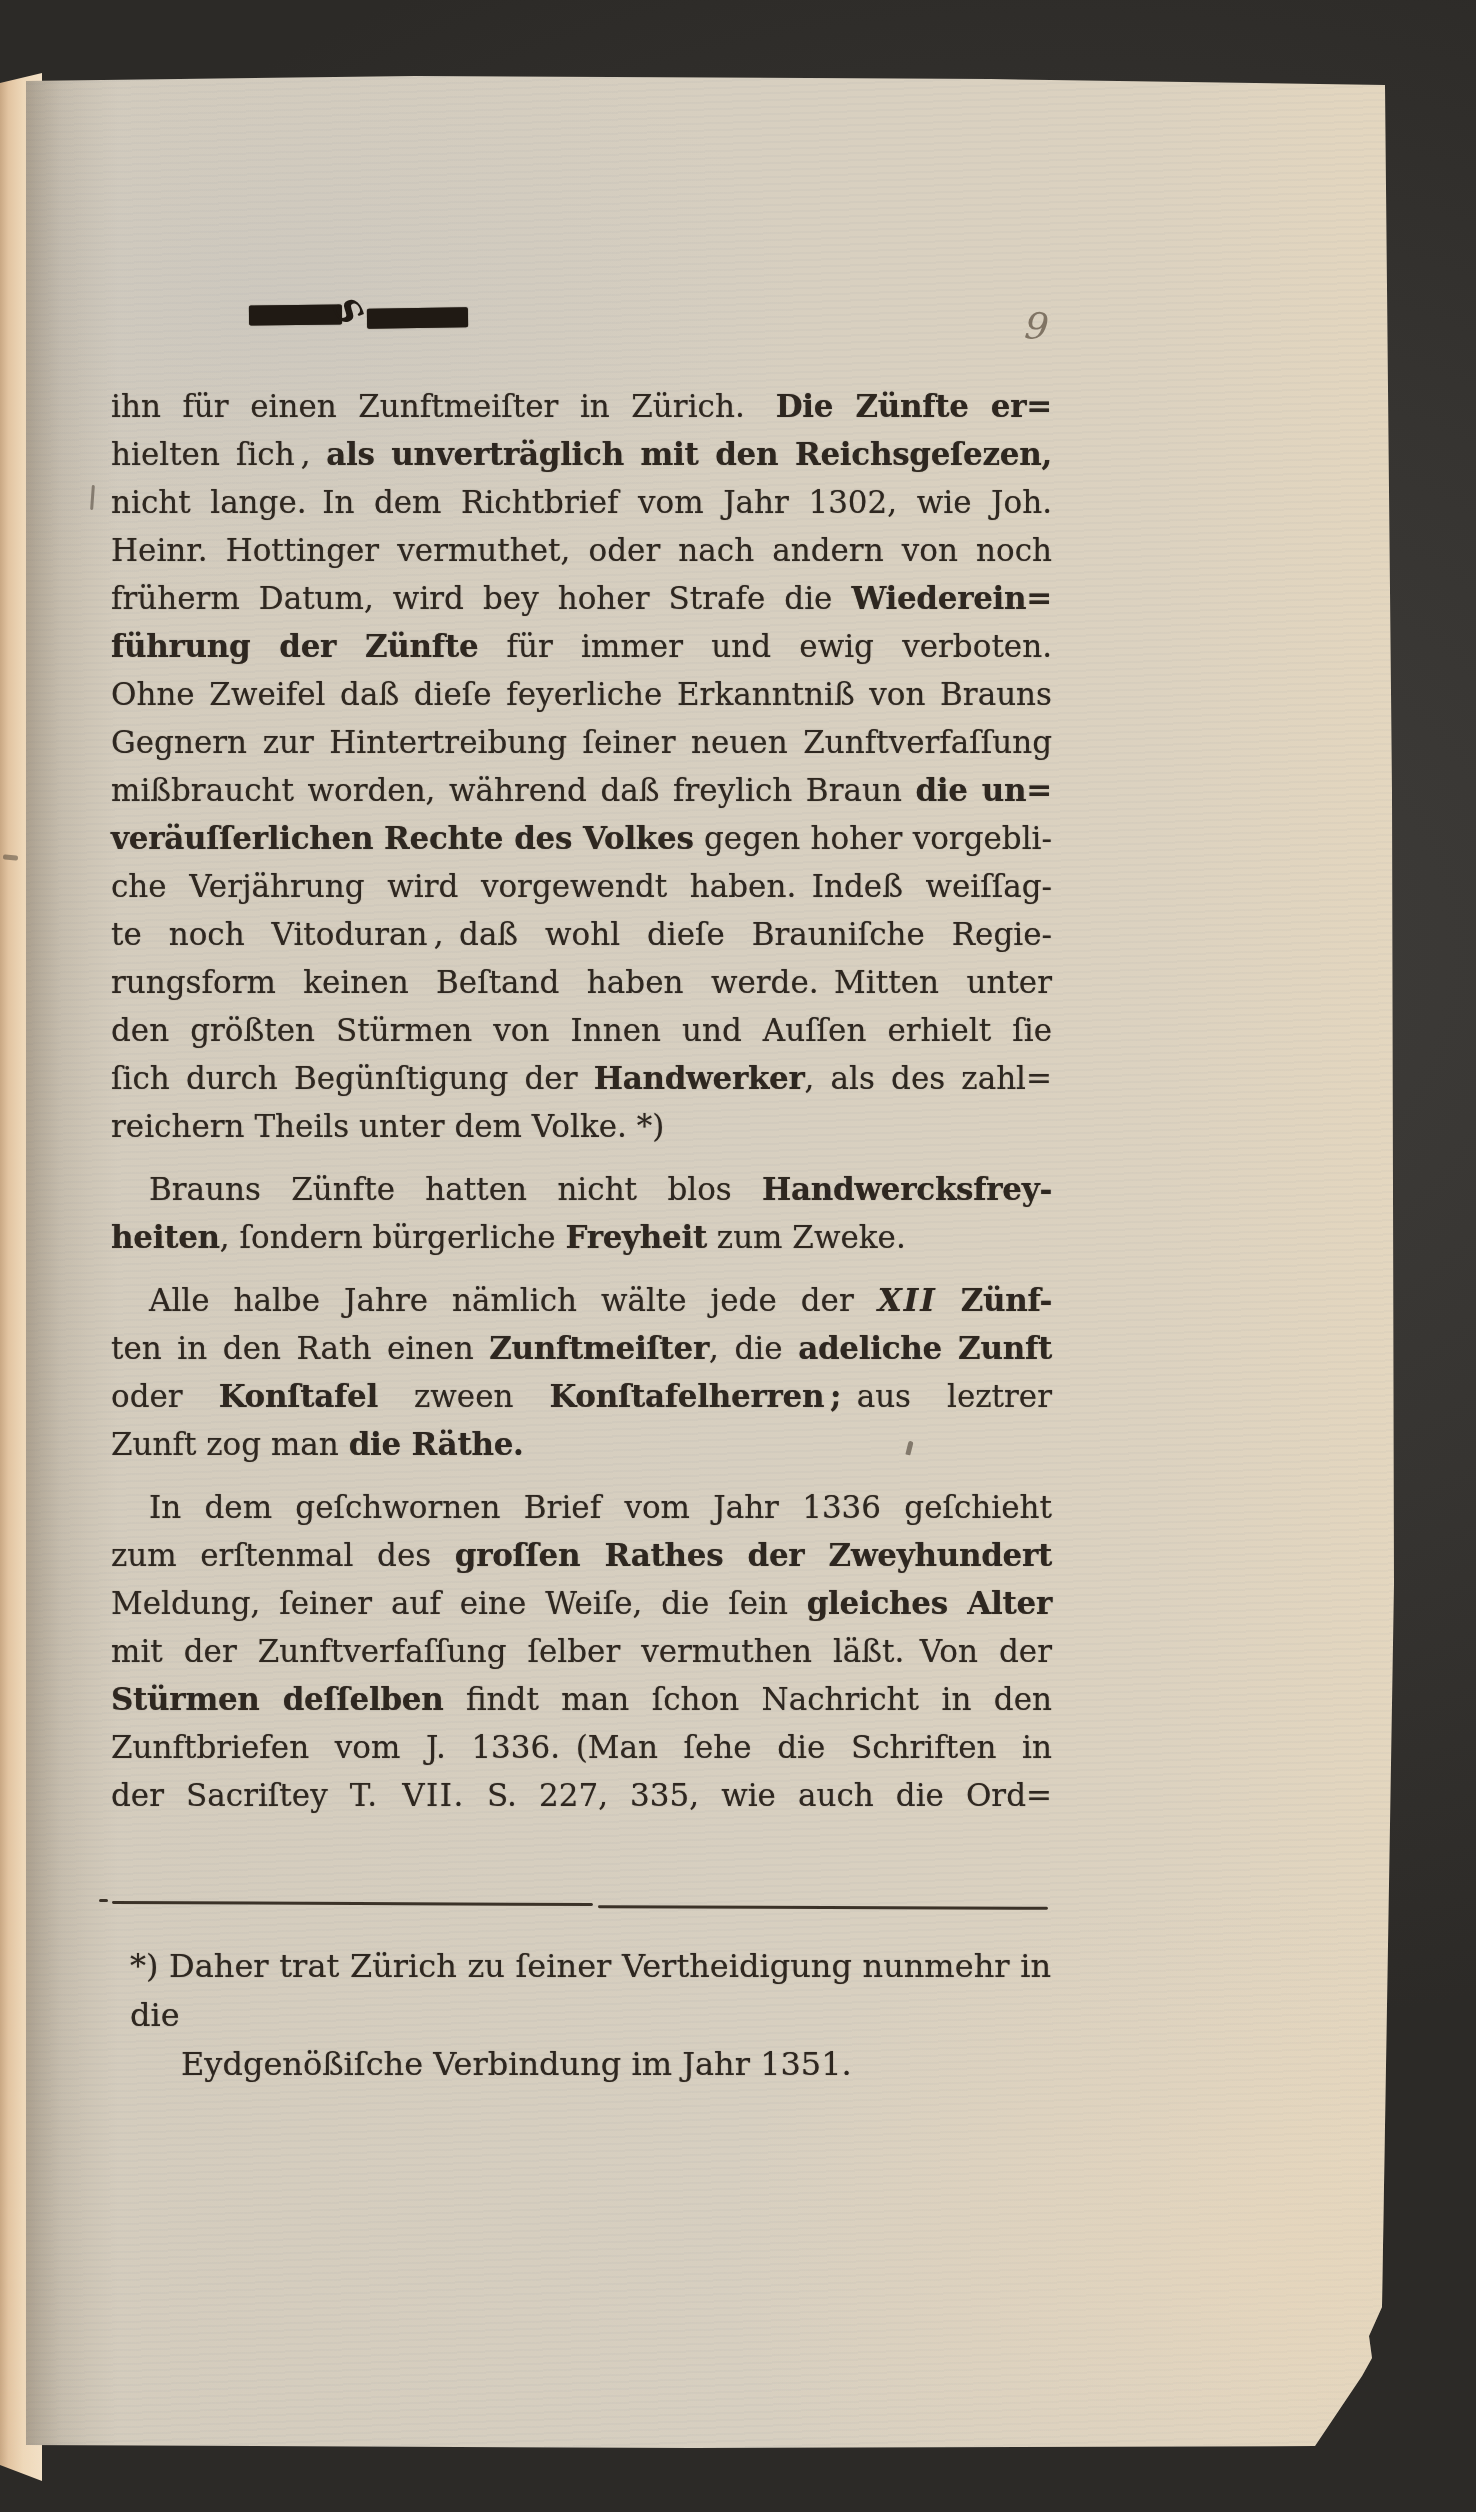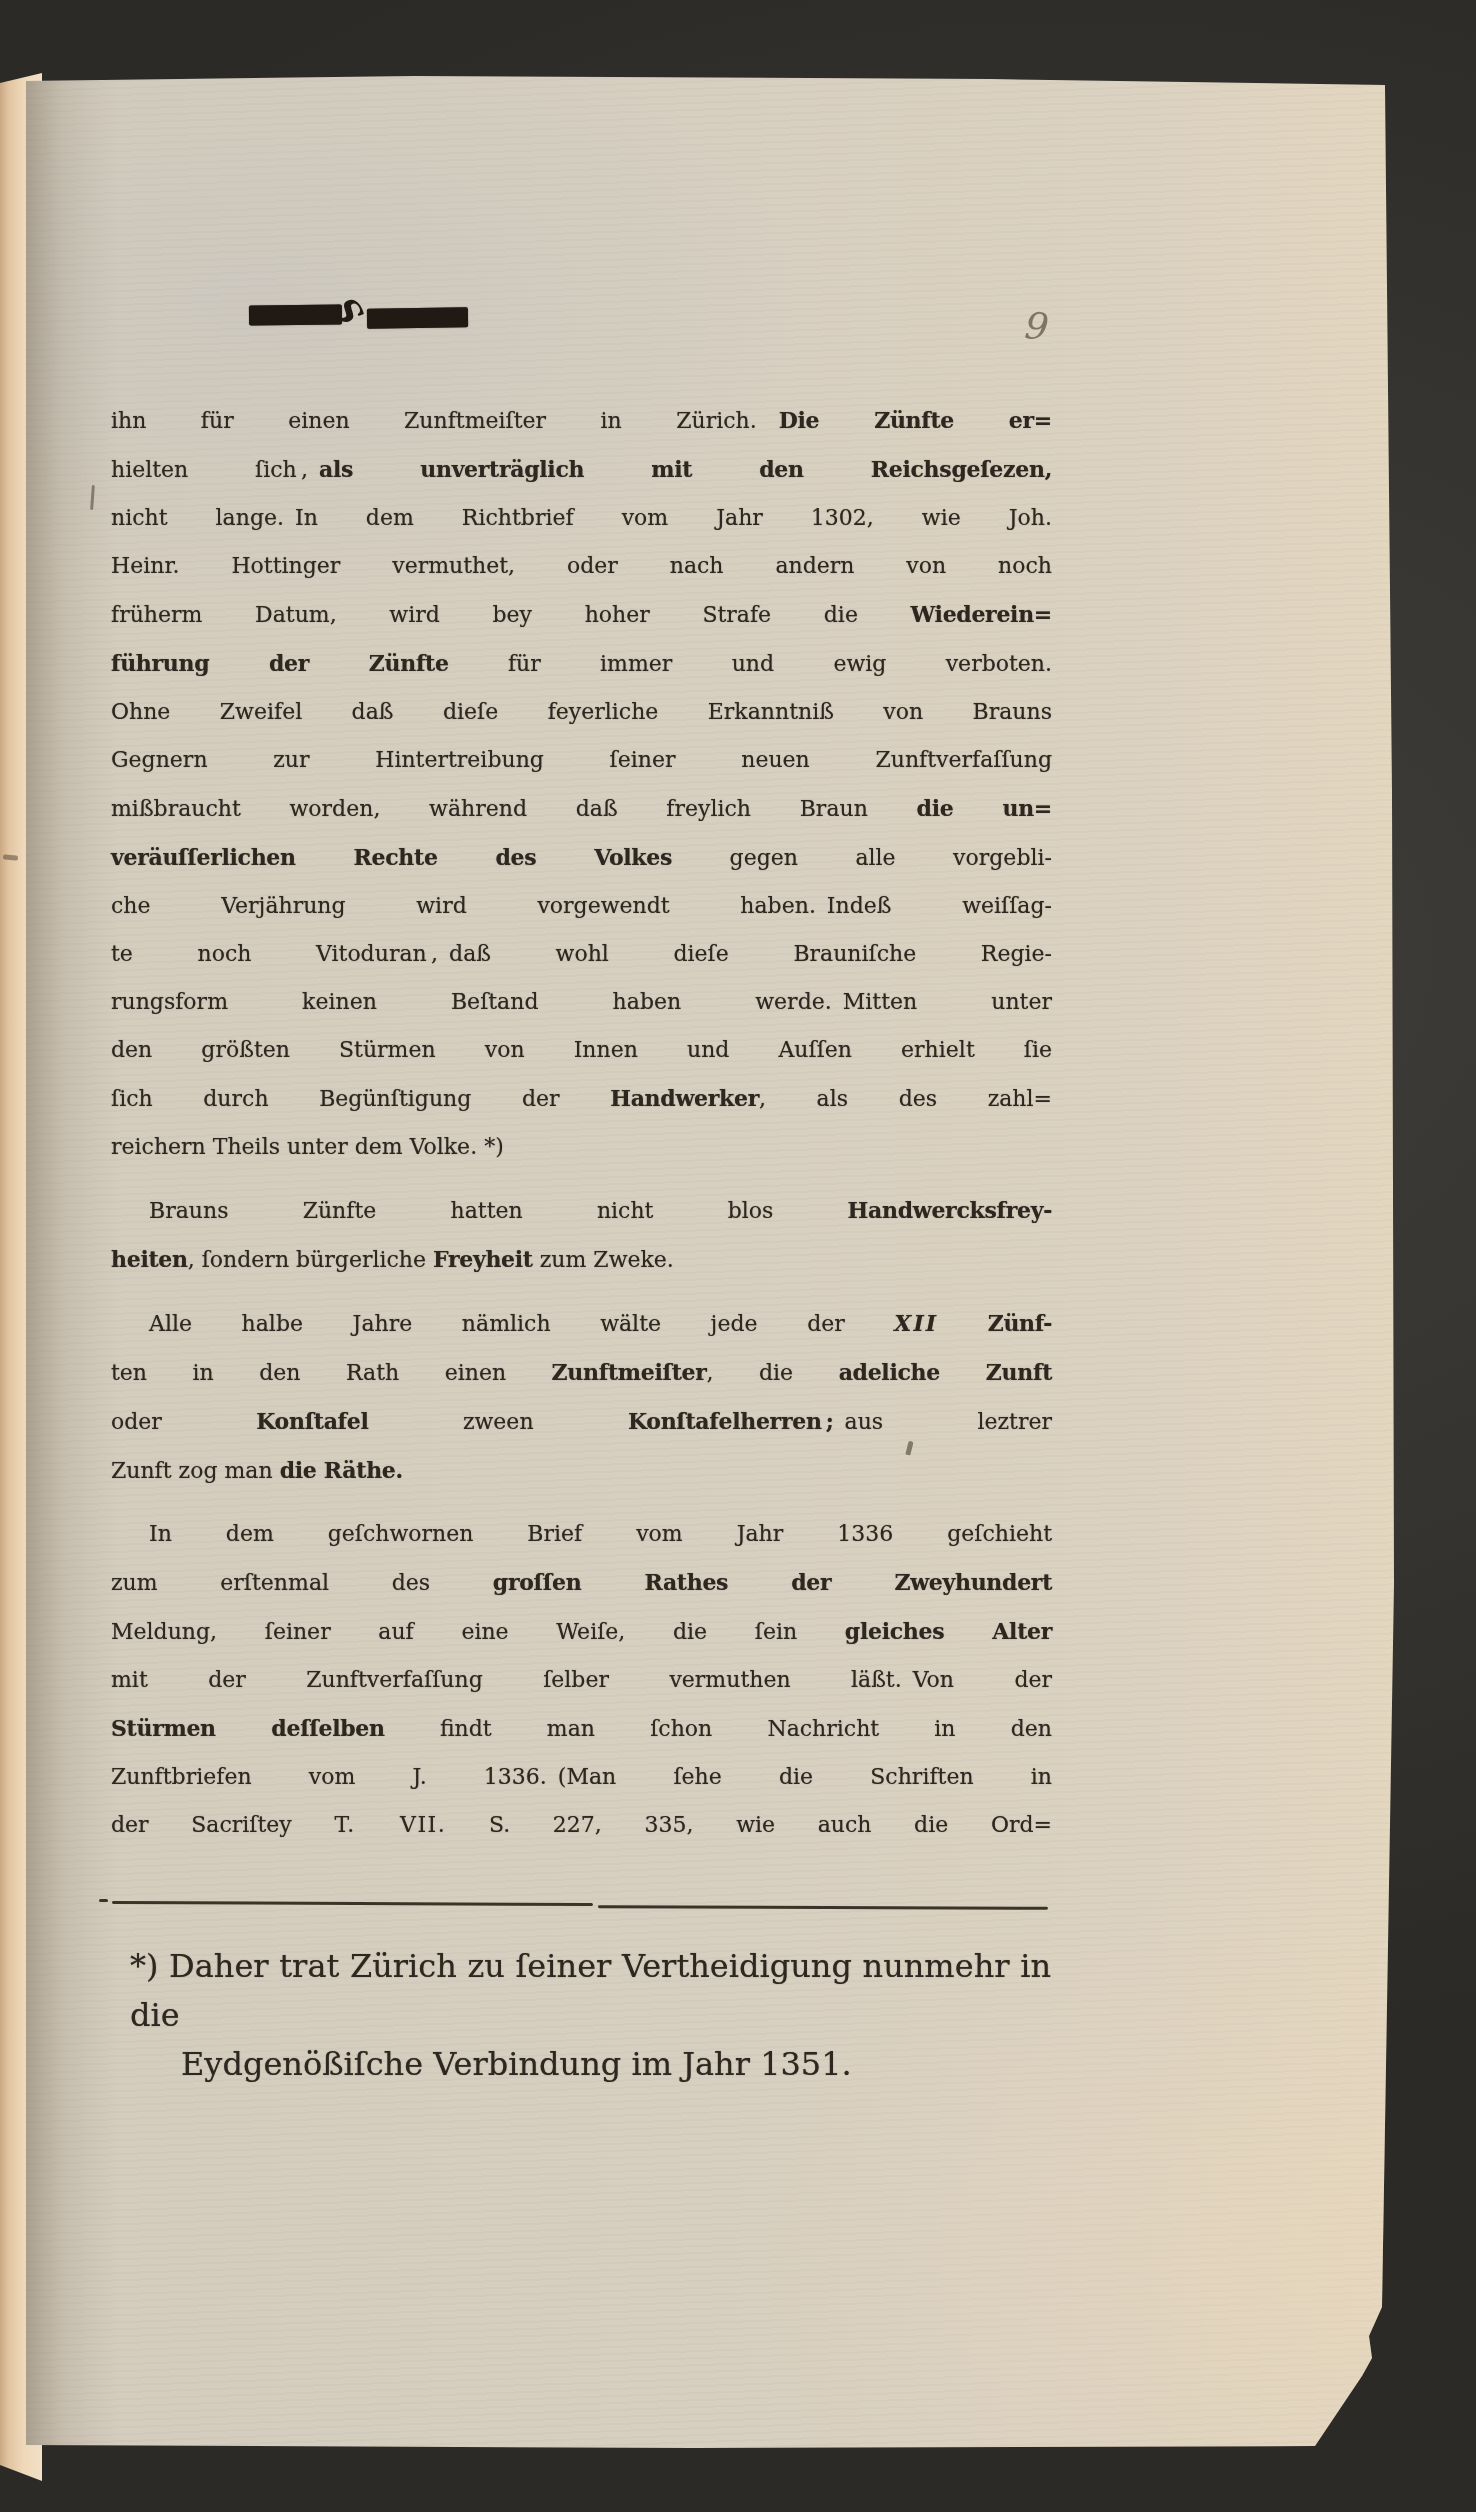--- a/index.html
+++ b/index.html
@@ -97,23 +97,23 @@
     font-size: 37px;
     font-style: italic;
     color: #5e5142;
     opacity: 0.72;
     transform: rotate(6deg);
   }
   
   .body-text {
     position: absolute;
     left: 111px;
-    top: 396px;
+    top: 382px;
     width: 941px;
-    font-size: 22px;
+    font-size: 31px;
     line-height: 48px;
     color: #2e2720;
     text-shadow: 0 0 1px rgba(46,39,32,0.55);
   }
   .para + .para { margin-top: 15px; }
   .line { text-align: justify; text-align-last: left; }
   .line.fill { text-align-last: justify; }
   .para.indent .line:first-child { text-indent: 38px; }
   .rg { font-weight: 400; }
   .bd { font-weight: 700; letter-spacing: -0.3px; }
@@ -169,21 +169,21 @@
         <div class="para">
           <div class="line fill"><span class="rg">ihn für einen Zunftmeiſter in Zürich. </span><span class="bd">Die Zünfte er=</span></div>
           <div class="line fill"><span class="rg">hielten ſich , </span><span class="bd">als unverträglich mit den Reichsgeſezen,</span></div>
           <div class="line fill"><span class="rg">nicht lange. In dem Richtbrief vom Jahr 1302, wie Joh.</span></div>
           <div class="line fill"><span class="rg">Heinr. Hottinger vermuthet, oder nach andern von noch</span></div>
           <div class="line fill"><span class="rg">früherm Datum, wird bey hoher Strafe die </span><span class="bd">Wiederein=</span></div>
           <div class="line fill"><span class="bd">führung der Zünfte</span><span class="rg"> für immer und ewig verboten.</span></div>
           <div class="line fill"><span class="rg">Ohne Zweifel daß dieſe feyerliche Erkanntniß von Brauns</span></div>
           <div class="line fill"><span class="rg">Gegnern zur Hintertreibung ſeiner neuen Zunftverfaſſung</span></div>
           <div class="line fill"><span class="rg">mißbraucht worden, während daß freylich Braun </span><span class="bd">die un=</span></div>
-          <div class="line fill"><span class="bd">veräuſſerlichen Rechte des Volkes</span><span class="rg"> gegen alle vorgebli-</span></div>
+          <div class="line fill"><span class="bd">veräuſſerlichen Rechte des Volkes</span><span class="rg"> gegen hoher vorgebli-</span></div>
           <div class="line fill"><span class="rg">che Verjährung wird vorgewendt haben. Indeß weiſſag-</span></div>
           <div class="line fill"><span class="rg">te noch Vitoduran , daß wohl dieſe Brauniſche Regie-</span></div>
           <div class="line fill"><span class="rg">rungsform keinen Beſtand haben werde. Mitten unter</span></div>
           <div class="line fill"><span class="rg">den größten Stürmen von Innen und Auſſen erhielt ſie</span></div>
           <div class="line fill"><span class="rg">ſich durch Begünſtigung der </span><span class="bd">Handwerker</span><span class="rg">, als des zahl=</span></div>
           <div class="line"><span class="rg">reichern Theils unter dem Volke. *)</span></div>
         </div>
         <div class="para indent">
           <div class="line fill"><span class="rg">Brauns Zünfte hatten nicht blos </span><span class="bd">Handwercksfrey-</span></div>
           <div class="line"><span class="bd">heiten</span><span class="rg">, ſondern bürgerliche </span><span class="bd">Freyheit</span><span class="rg"> zum Zweke.</span></div>

